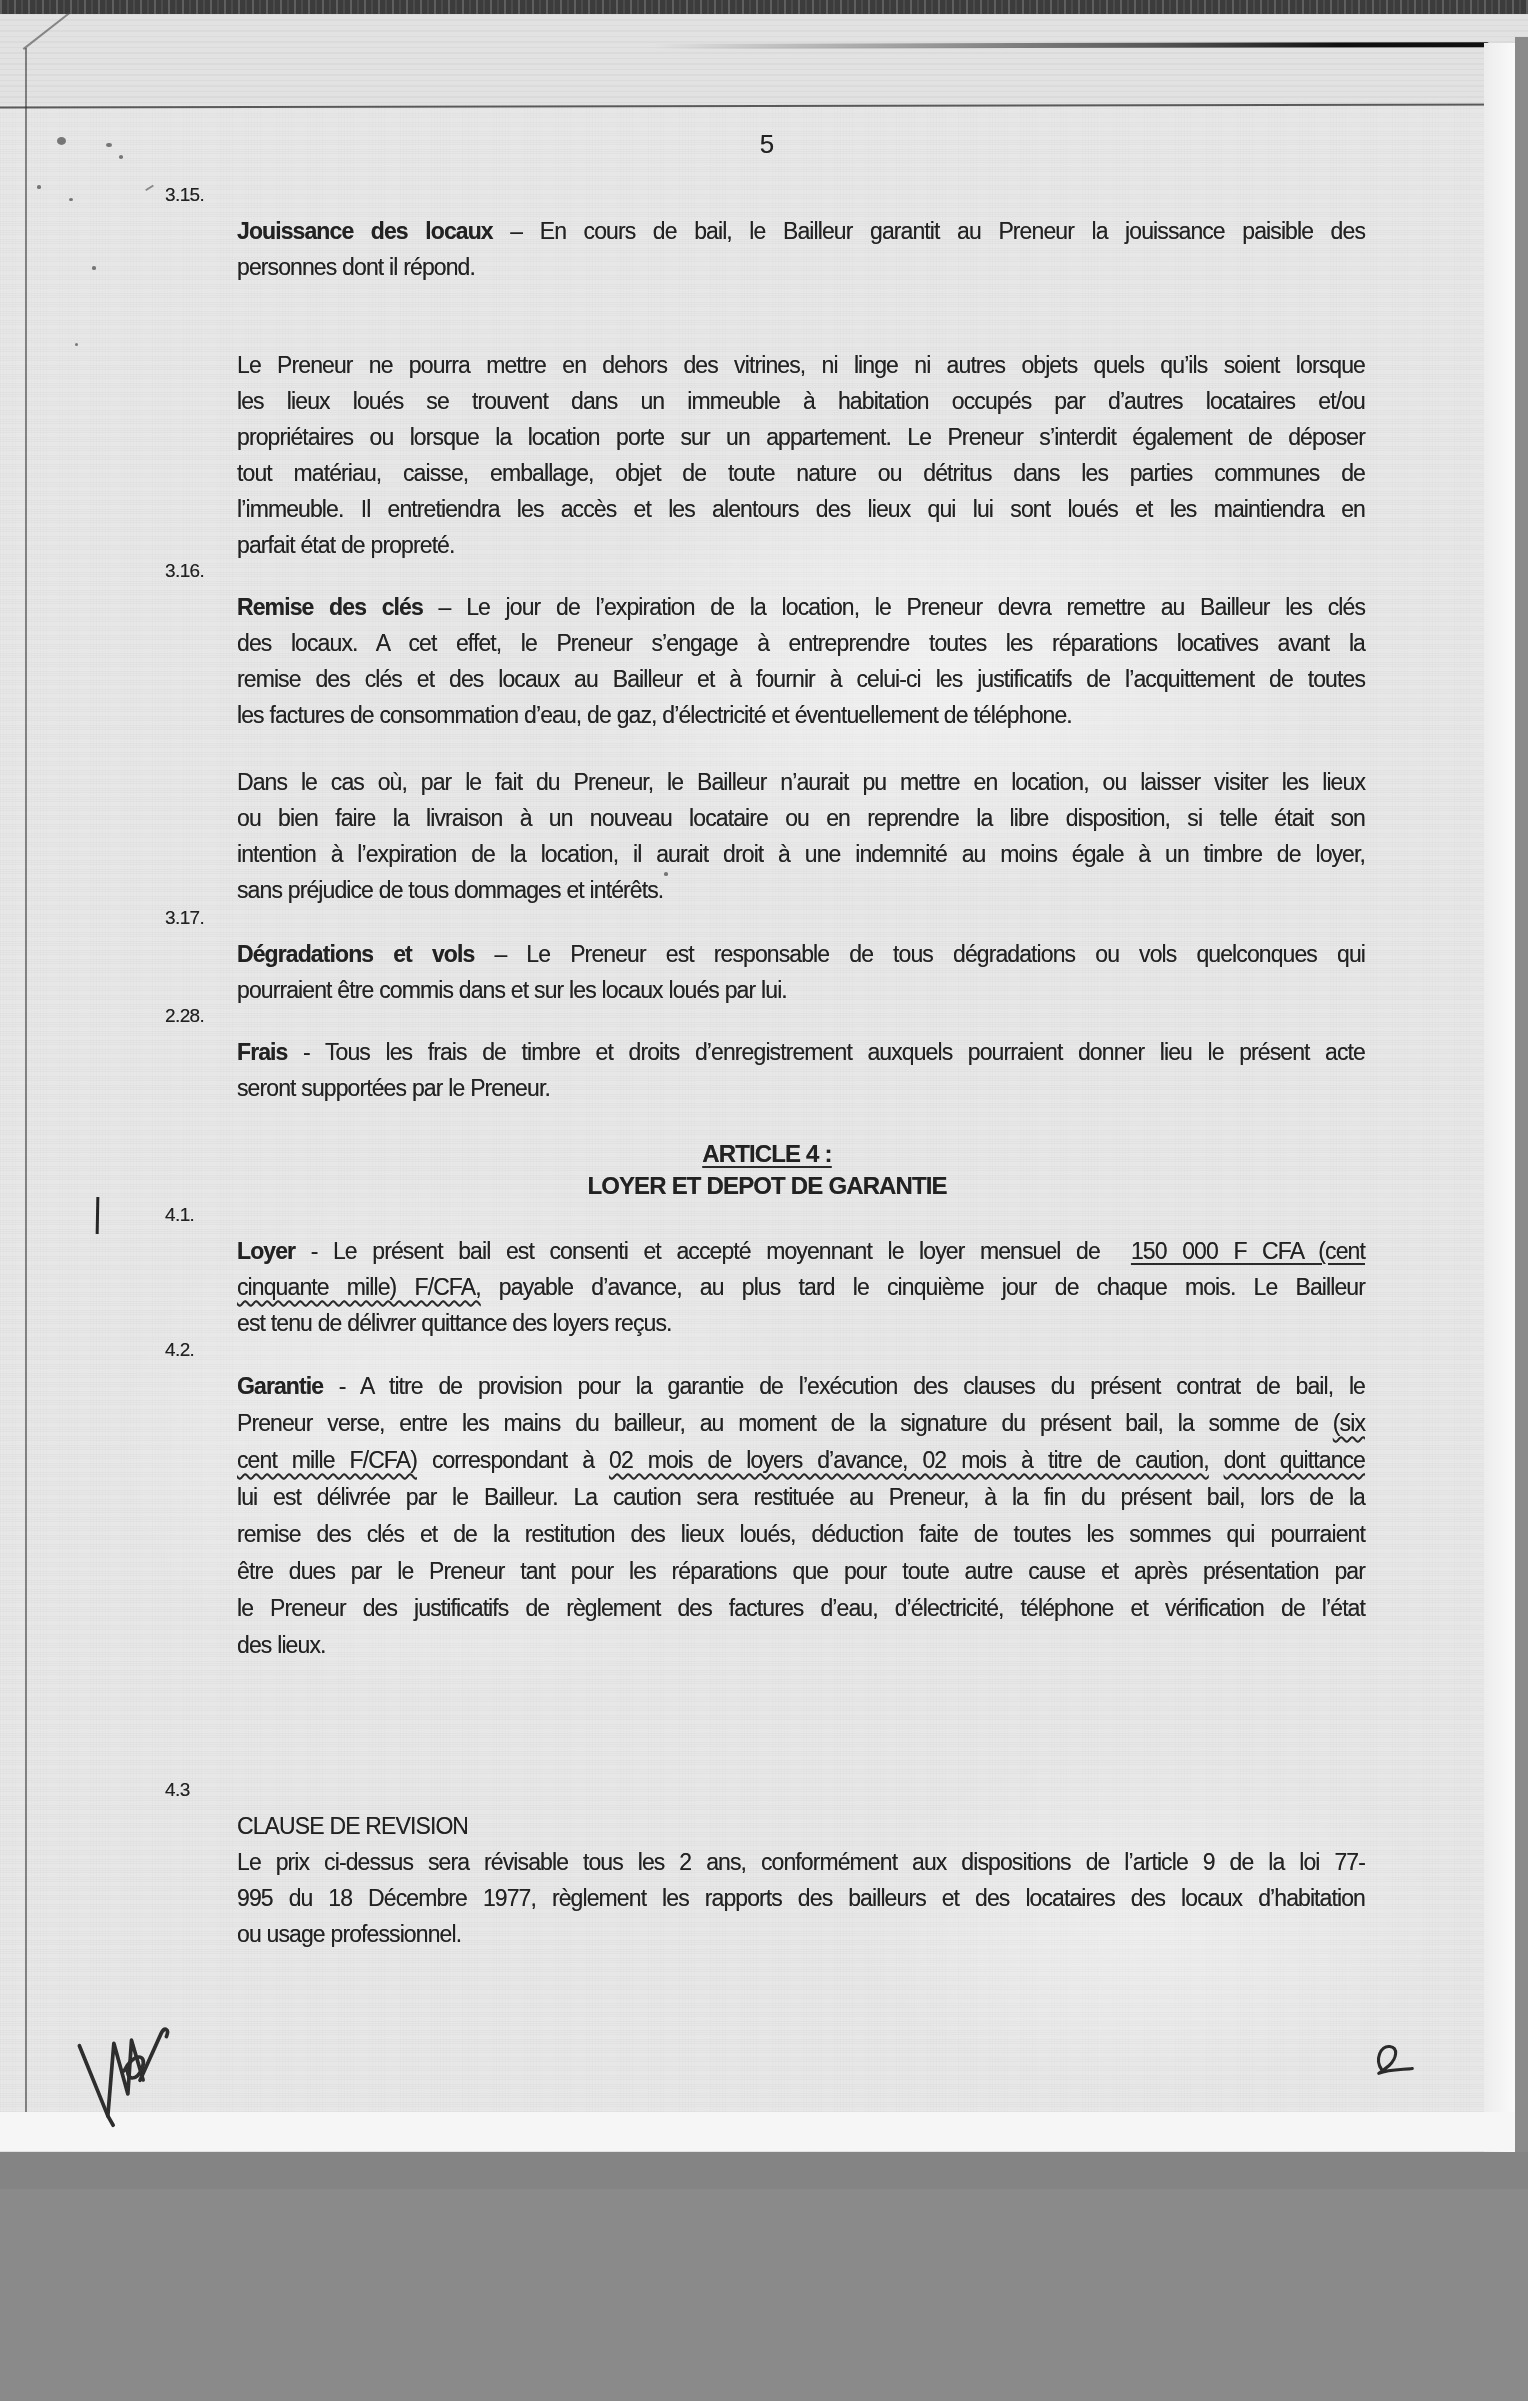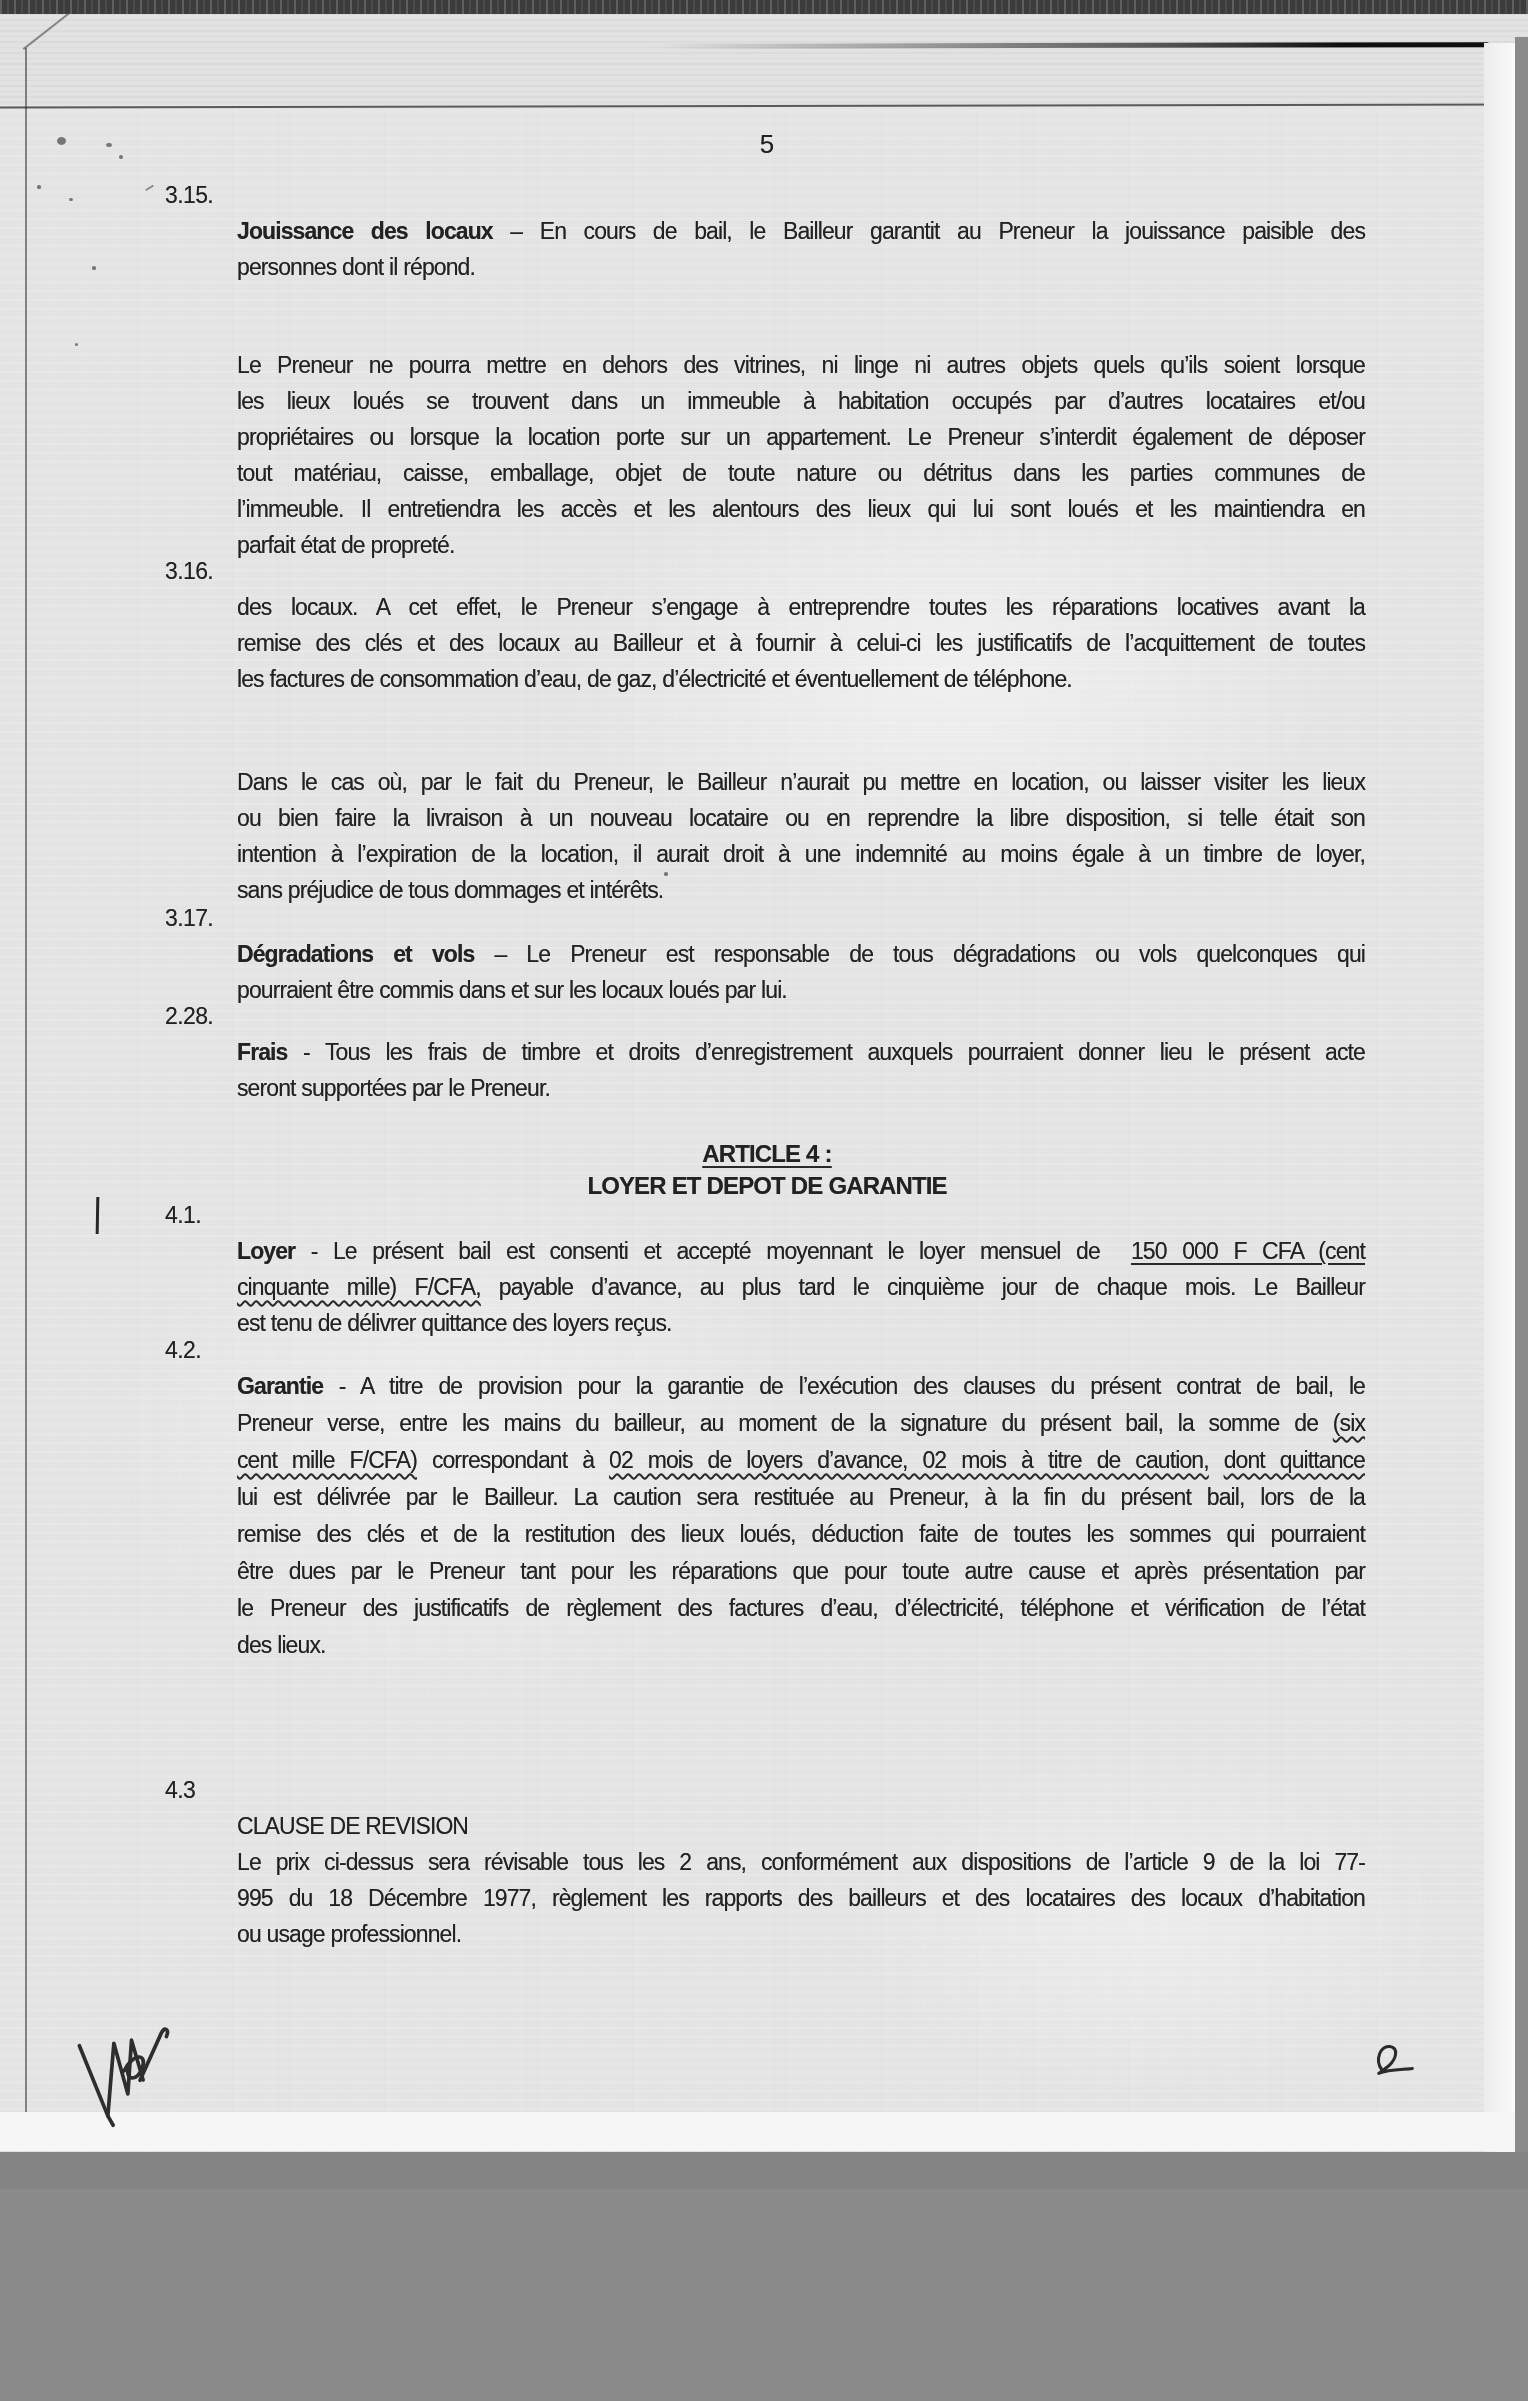--- a/index.html
+++ b/index.html
@@ -13,21 +13,21 @@
       repeating-linear-gradient(90deg, rgba(0,0,0,.013) 0 0.6px, transparent 0.6px 3.1px);
     font-family:"Liberation Sans", sans-serif;color:#222;}
   .abs{position:absolute;}
   .line{position:relative;height:36px;line-height:36px;font-size:23px;letter-spacing:-0.9px;
     word-spacing:0.3px;text-align:justify;text-align-last:justify;white-space:normal;
     text-shadow:0 0 0.6px rgba(30,30,30,.5);}
   .last{text-align-last:left;}
   .lh60 .line{height:37px;line-height:37px;}
   b{font-weight:bold;}
   .num{position:absolute;left:165px;top:0;width:68px;height:36px;line-height:36px;
-    font-size:23px;letter-spacing:-0.6px;text-shadow:0 0 0.6px rgba(30,30,30,.5);}
+    font-size:19px;letter-spacing:-0.6px;text-shadow:0 0 0.6px rgba(30,30,30,.5);}
   .col{position:absolute;left:237px;top:0;width:1128px;margin-top:36px;}
   .u{text-decoration:underline;text-decoration-thickness:1.8px;text-underline-offset:4.3px;text-decoration-color:#2a2a2a;}
   .uw{text-decoration:underline;text-decoration-style:wavy;text-decoration-thickness:1.5px;text-underline-offset:5px;text-decoration-color:#2a2a2a;}
   .ctr{text-align:center;text-align-last:center;transform:translateX(-34px);font-weight:bold;font-size:24px;}
   
   .top-band{left:0;top:0;width:1528px;height:13.6px;background:#3c3c3c;
     background-image:repeating-linear-gradient(90deg, rgba(255,255,255,.18) 0 1.8px, transparent 1.8px 6.8px, rgba(255,255,255,.08) 6.8px 8.6px, transparent 8.6px 14px);}
   .upper-zone{left:0;top:13.6px;width:1528px;height:91px;background:#e2e2e2;
     background-image:repeating-linear-gradient(180deg, rgba(0,0,0,.03) 0 1.2px, transparent 1.2px 5.5px);}
   .thick-line{left:653px;top:43px;width:836px;height:5px;border-radius:1.8px;transform:rotate(-.12deg);
@@ -91,20 +91,21 @@
       <div class="line">propriétaires ou lorsque la location porte sur un appartement. Le Preneur s’interdit également de déposer</div>
       <div class="line">tout matériau, caisse, emballage, objet de toute nature ou détritus dans les parties communes de</div>
       <div class="line">l’immeuble. Il entretiendra les accès et les alentours des lieux qui lui sont loués et les maintiendra en</div>
       <div class="line last">parfait état de propreté.</div>
     </div>
   </div>
 
   <div class="abs" style="left:0;top:553px;width:1528px;">
     <div class="num">3.16.</div>
     <div class="col">
+      <div class="line"><b>Remise des clés</b><span> – Le jour de l’expiration de la location, le Preneur devra remettre au Bailleur les clés</span></div>
       <div class="line">des locaux. A cet effet, le Preneur s’engage à entreprendre toutes les réparations locatives avant la</div>
       <div class="line">remise des clés et des locaux au Bailleur et à fournir à celui-ci les justificatifs de l’acquittement de toutes</div>
       <div class="line last">les factures de consommation d’eau, de gaz, d’électricité et éventuellement de téléphone.</div>
     </div>
   </div>
 
   <div class="abs" style="left:0;top:728px;width:1528px;">
     <div class="col">
       <div class="line">Dans le cas où, par le fait du Preneur, le Bailleur n’aurait pu mettre en location, ou laisser visiter les lieux</div>
       <div class="line">ou bien faire la livraison à un nouveau locataire ou en reprendre la libre disposition, si telle était son</div>

